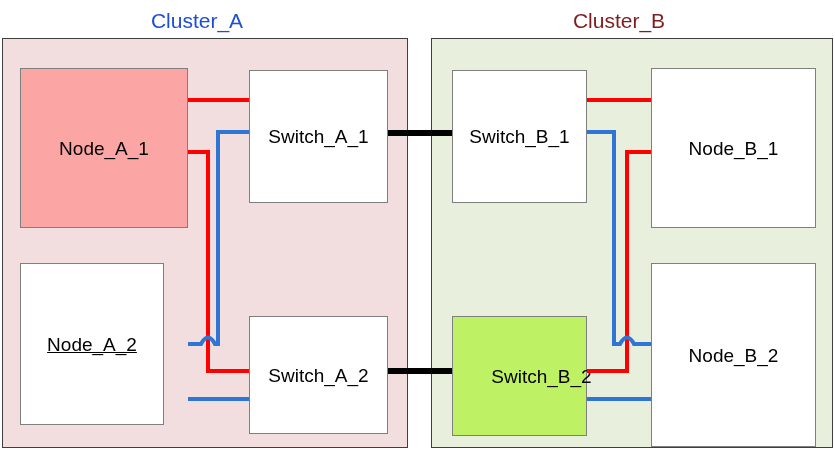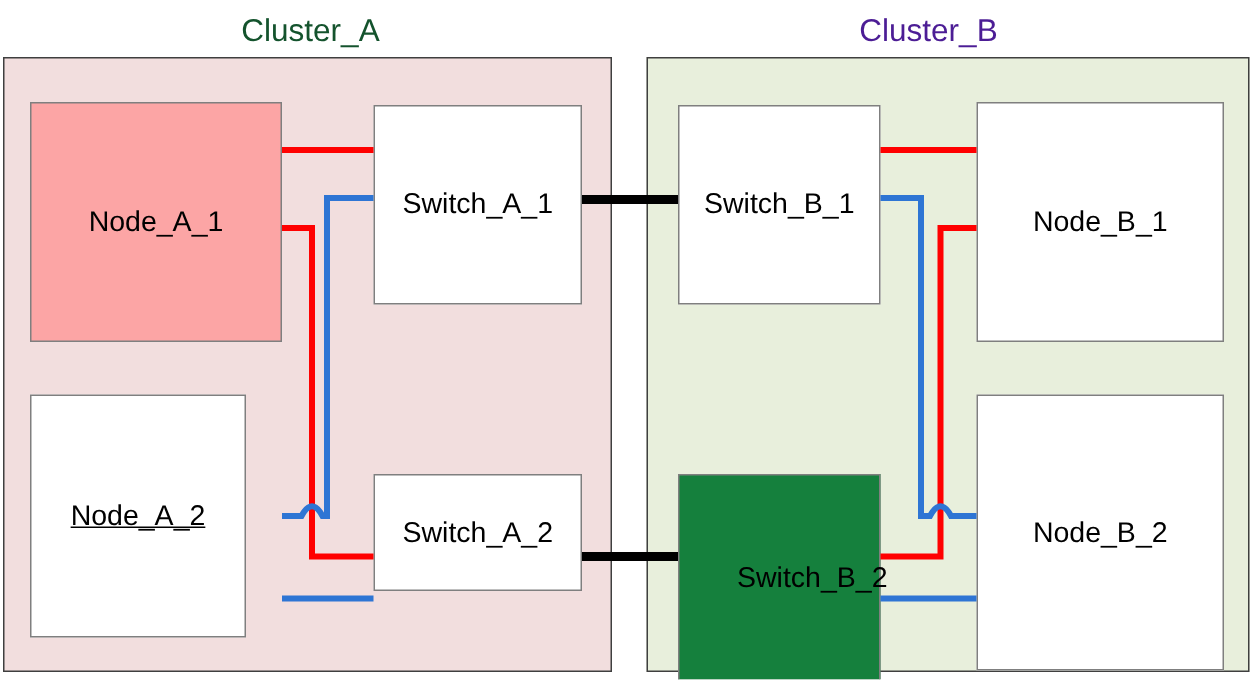--- a/index.html
+++ b/index.html
@@ -55,39 +55,39 @@
   }
 </style>
 </head>
 <body>
 
 <div id="canvas">
 
   <div class="cluster-box" id="cluster-box-0" style="left: 2px; top: 38px; width: 406px; height: 410px; background: rgb(242, 222, 222); border-color: rgb(63, 63, 63);"></div>
   <div class="cluster-box" id="cluster-box-1" style="left: 431px; top: 38px; width: 402px; height: 410px; background: rgb(232, 239, 220); border-color: rgb(63, 63, 63);"></div>
 
-  <div class="cluster-title" id="cluster-title-0" style="left: 107px; top: 10px; width: 200px; color: #14532d;">Cluster_A</div>
-  <div class="cluster-title" id="cluster-title-1" style="left: 519px; top: 10px; width: 200px; color: #4c1d95;">Cluster_B</div>
+  <div class="cluster-title" id="cluster-title-0" style="left: 97px; top: 10px; width: 200px; color: #1d4ed8;">Cluster_A</div>
+  <div class="cluster-title" id="cluster-title-1" style="left: 519px; top: 10px; width: 200px; color: #7f1d1d;">Cluster_B</div>
 
   <div class="node-box" id="box-0" style="left: 20px; top: 68px; width: 168px; height: 160px; background: #fca5a5; border-color: rgb(127, 127, 127);">
     <span class="node-label">Node_A_1</span>
   </div>
   <div class="node-box" id="box-1" style="left: 20px; top: 263px; width: 144px; height: 162px; background: rgb(255, 255, 255); border-color: rgb(127, 127, 127); text-decoration: underline;">
     <span class="node-label">Node_A_2</span>
   </div>
   <div class="node-box" id="box-2" style="left: 249px; top: 70px; width: 139px; height: 133px; background: rgb(255, 255, 255); border-color: rgb(127, 127, 127); text-align: right;">
     <span class="node-label">Switch_A_1</span>
   </div>
-  <div class="node-box" id="box-3" style="left: 249px; top: 316px; width: 139px; height: 78px; background: rgb(255, 255, 255); border-color: rgb(127, 127, 127);">
+  <div class="node-box" id="box-3" style="left: 249px; top: 316px; width: 139px; height: 118px; background: rgb(255, 255, 255); border-color: rgb(127, 127, 127);">
     <span class="node-label">Switch_A_2</span>
   </div>
   <div class="node-box" id="box-4" style="left: 452px; top: 70px; width: 135px; height: 133px; background: rgb(255, 255, 255); border-color: rgb(127, 127, 127);">
     <span class="node-label">Switch_B_1</span>
   </div>
-  <div class="node-box" id="box-5" style="left: 452px; top: 316px; width: 135px; height: 138px; background: #15803d; border-color: rgb(127, 127, 127); padding-left: 44px;">
+  <div class="node-box" id="box-5" style="left: 452px; top: 316px; width: 135px; height: 120px; background: #bef264; border-color: rgb(127, 127, 127); padding-left: 44px;">
     <span class="node-label">Switch_B_2</span>
   </div>
   <div class="node-box" id="box-6" style="left: 651px; top: 68px; width: 165px; height: 160px; background: rgb(255, 255, 255); border-color: rgb(127, 127, 127);">
     <span class="node-label">Node_B_1</span>
   </div>
   <div class="node-box" id="box-7" style="left: 651px; top: 263px; width: 165px; height: 184px; background: rgb(255, 255, 255); border-color: rgb(127, 127, 127);">
     <span class="node-label">Node_B_2</span>
   </div>
 
   <svg id="wires" viewBox="0 0 835 453" xmlns="http://www.w3.org/2000/svg">

